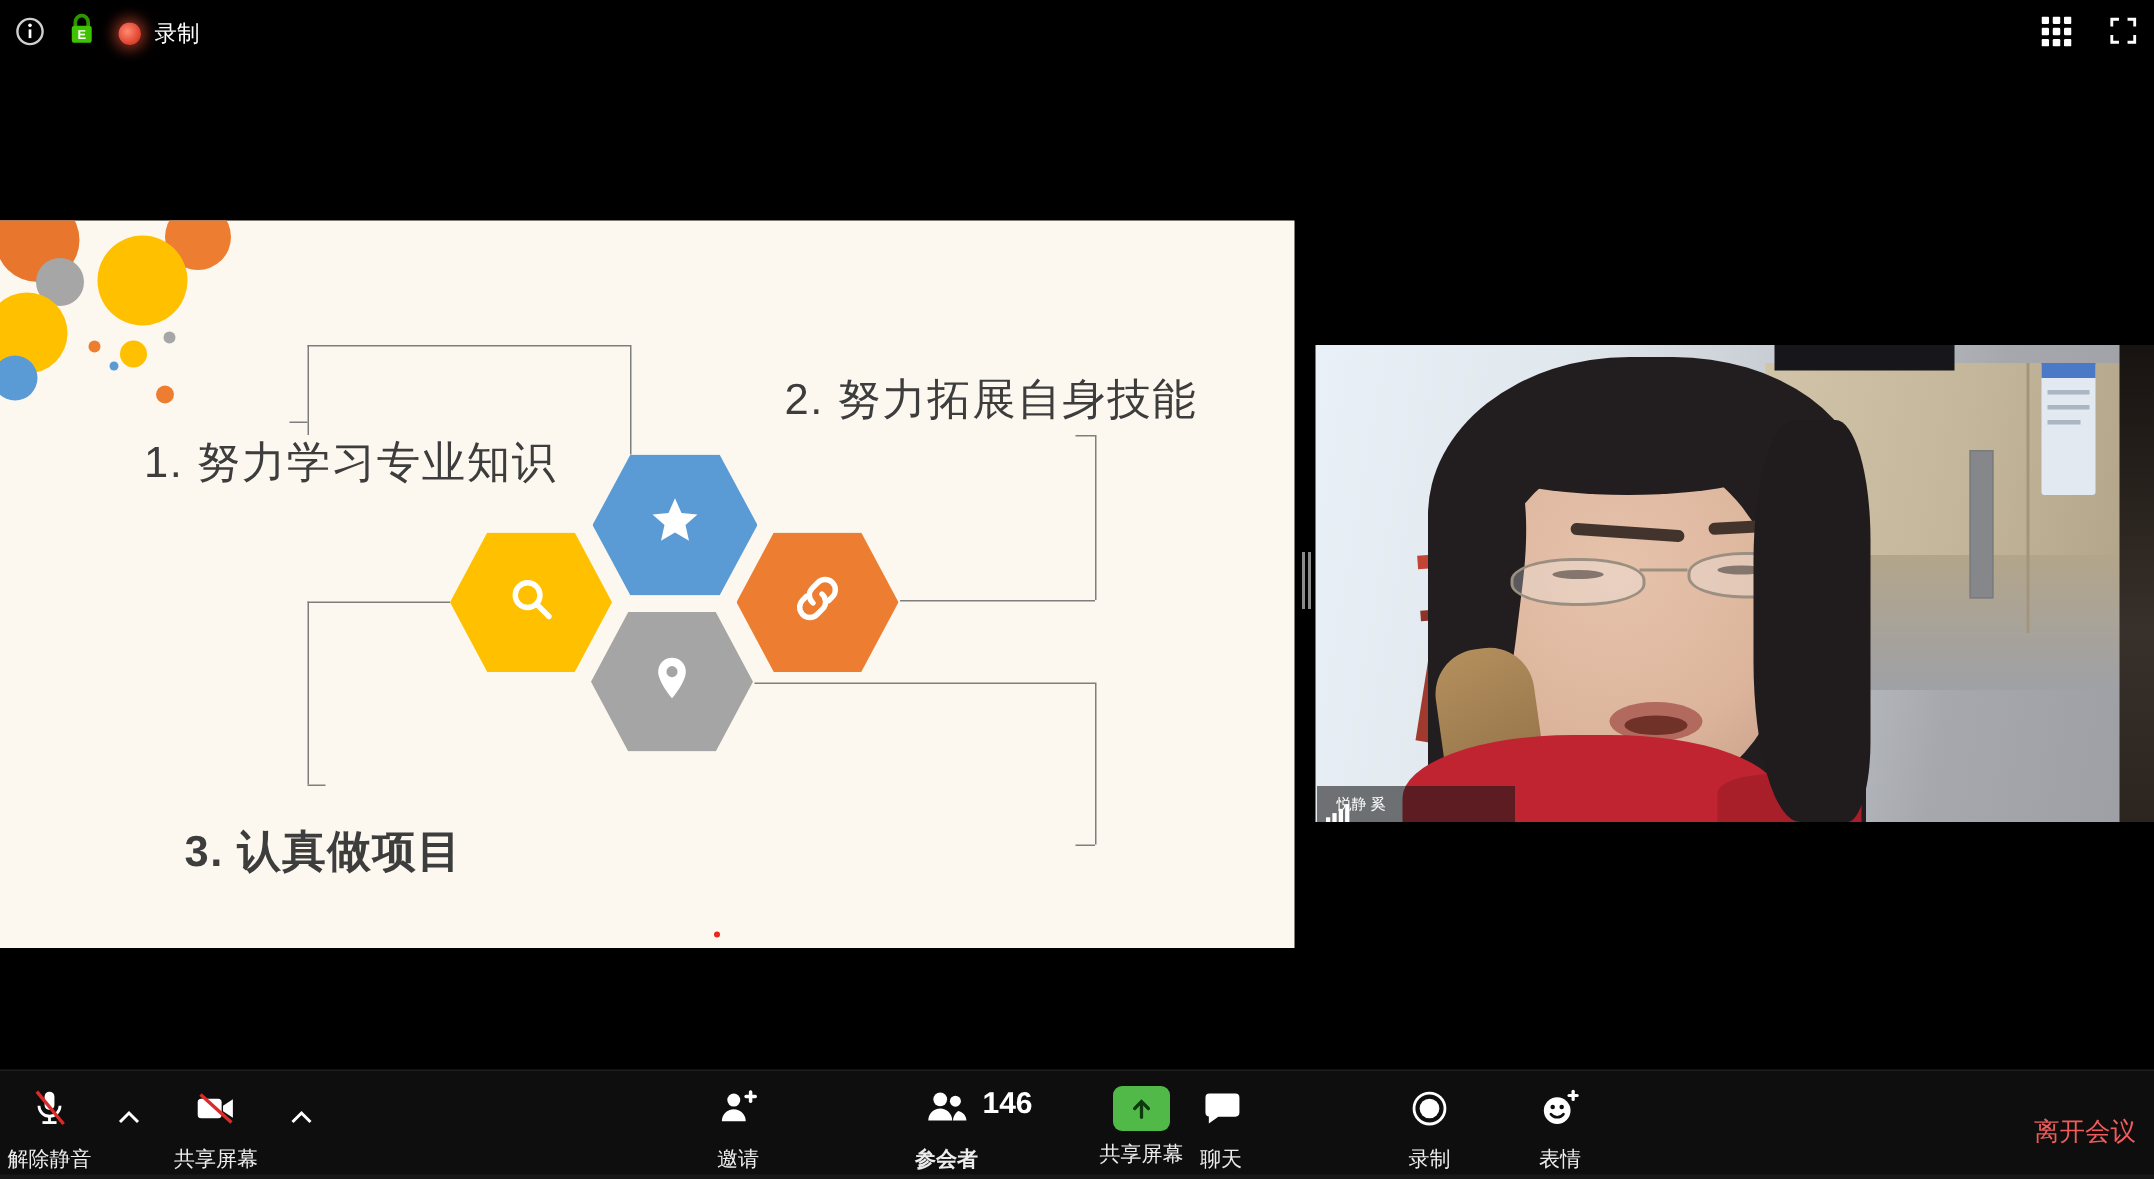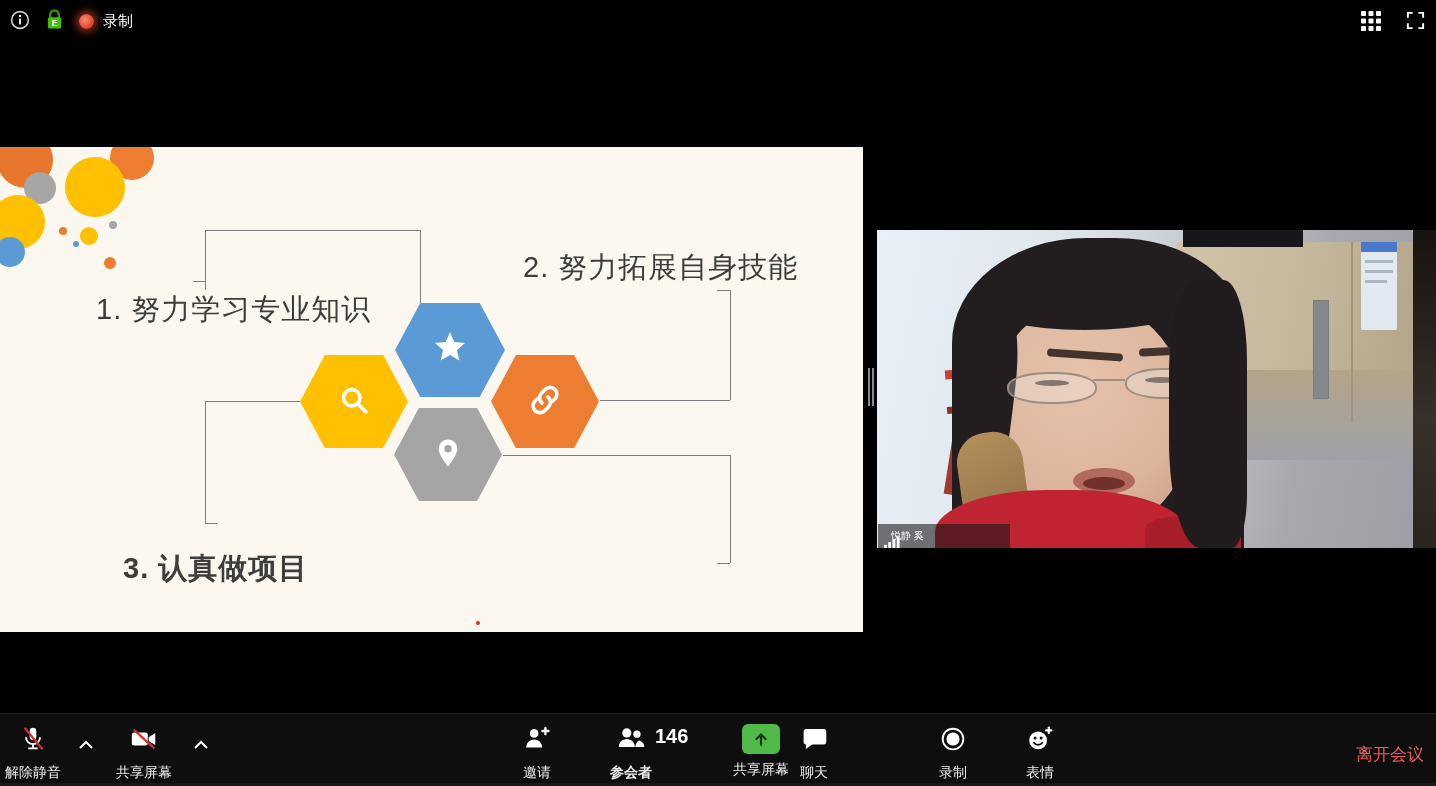--- a/index.html
+++ b/index.html
@@ -300,21 +300,21 @@
       <span class="tb-label">共享屏幕</span>
     </button>
     <button class="chev" style="left:193px;">
       <span>
         <svg width="16" height="10" viewBox="0 0 16 10">
             <polyline points="2,8 8,2 14,8" fill="none" stroke="#fff" stroke-width="2"></polyline>
           </svg>
       </span>
     </button>
 
-    <button class="tb-group" style="left:499px;width:76px;text-align:right;">
+    <button class="tb-group" style="left:454px;width:76px;text-align:right;">
       <span>
         <svg width="32" height="30" viewBox="0 0 32 32" fill="#fff">
           <circle cx="13" cy="10" r="4.6"></circle>
           <path d="M4.5 25c0-4.7 3.8-8.5 8.5-8.5s8.5 3.8 8.5 8.5z"></path>
           <rect x="20.5" y="6.2" width="9" height="2.5" rx="1.2"></rect>
           <rect x="23.7" y="3" width="2.5" height="9" rx="1.2"></rect>
         </svg>
       </span>
       <span class="tb-label">邀请</span>
     </button>

